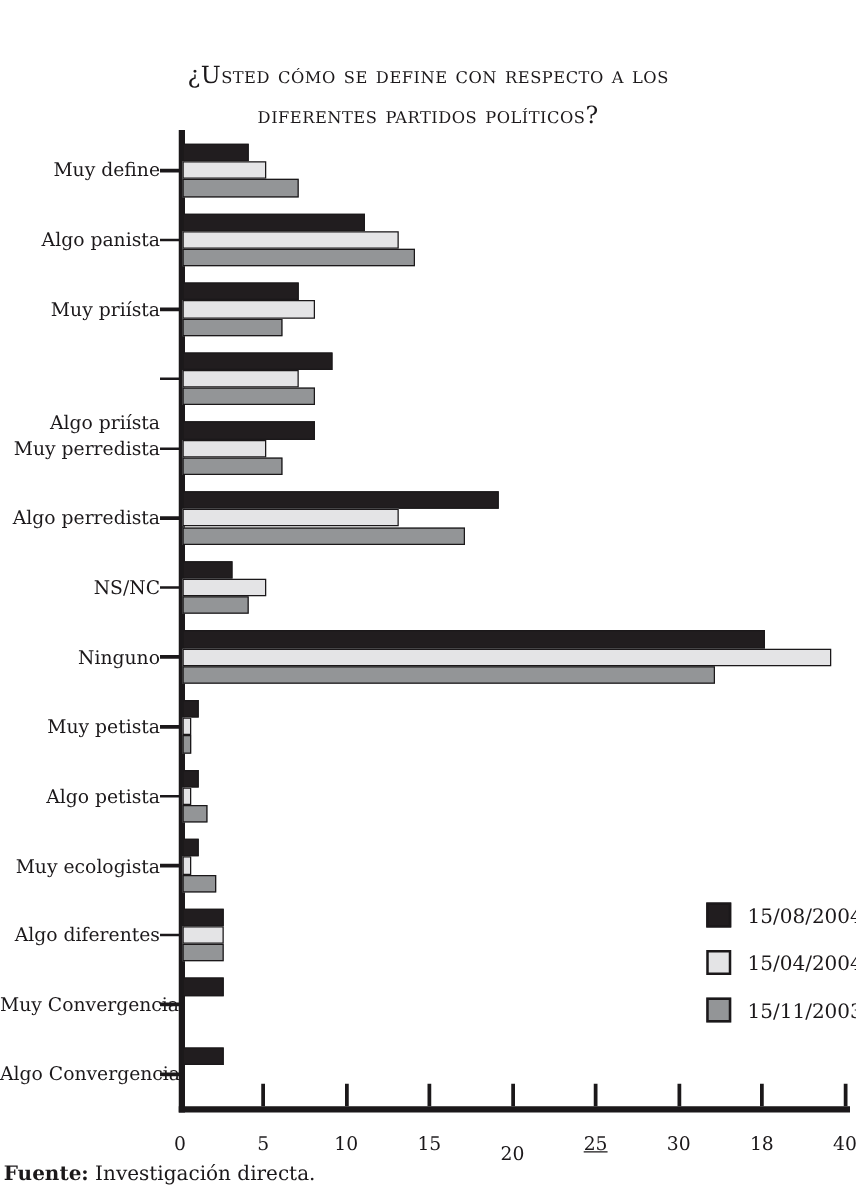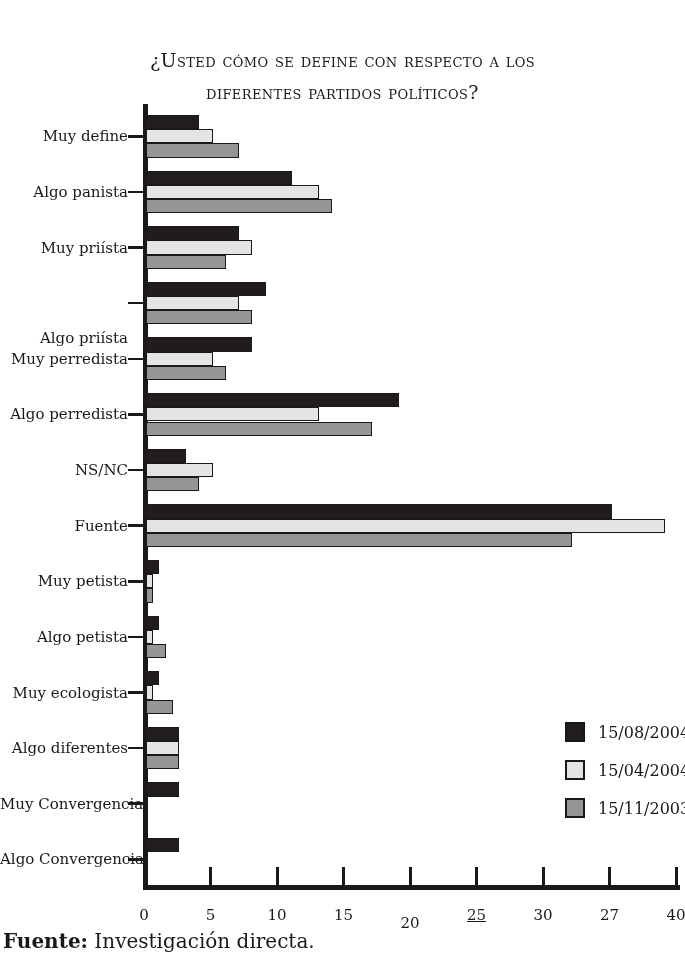--- a/index.html
+++ b/index.html
@@ -16,21 +16,21 @@
   .cat-label{position:absolute;left:0;width:128px;text-align:right;font-size:15px;
         line-height:22px;height:22px;white-space:nowrap;}
   .cat-tick{position:absolute;left:128px;width:18px;height:2.5px;background:#1b181a;}
   .x-tick{position:absolute;width:3px;height:18px;background:#1b181a;}
   .x-label{position:absolute;width:50px;text-align:center;font-size:15px;}
   .legend{position:absolute;left:565px;top:722px;width:120px;}
   .legend-item{position:absolute;left:0;height:24px;}
   .legend-swatch{position:absolute;left:0;top:0;width:20px;height:20px;box-sizing:border-box;
         border:2px solid #1b181a;}
   .legend-label{position:absolute;left:33px;top:1px;font-size:16px;white-space:nowrap;}
-  .source-note{position:absolute;left:3px;top:929px;font-size:20px;}
+  .source-note{position:absolute;left:3px;top:929px;font-size:16px;}
   .source-label{font-weight:bold;}
 </style>
 </head>
 <body>
 
 <div class="page">
   <div class="chart-subtitle sub1">¿Usted cómo se define con respecto a los</div>
   <div class="chart-subtitle sub2">diferentes partidos políticos?</div>
 
   <div id="chart">
@@ -64,21 +64,21 @@
       <div class="cat-label" style="top: 403.4px;">Algo perredista</div>
       <div class="cat-tick" style="top: 413.15px;"></div>
       <div class="bar" style="top: 393.1px; left: 146px; width: 252.7px; background: rgb(33, 29, 31);"></div>
       <div class="bar" style="top: 407.3px; left: 146px; width: 172.9px; background: rgb(228, 228, 230);"></div>
       <div class="bar" style="top: 421.5px; left: 146px; width: 226.1px; background: rgb(147, 149, 151);"></div>
       <div class="cat-label" style="top: 459.02px; text-align: right;">NS/NC</div>
       <div class="cat-tick" style="top: 468.77px;"></div>
       <div class="bar" style="top: 448.72px; left: 146px; width: 39.9px; background: rgb(33, 29, 31);"></div>
       <div class="bar" style="top: 462.92px; left: 146px; width: 66.5px; background: rgb(228, 228, 230);"></div>
       <div class="bar" style="top: 477.12px; left: 146px; width: 53.2px; background: rgb(147, 149, 151);"></div>
-      <div class="cat-label" style="top: 514.64px;">Fuente</div>
+      <div class="cat-label" style="top: 514.64px;">Ninguno</div>
       <div class="cat-tick" style="top: 524.39px;"></div>
       <div class="bar" style="top: 504.34px; left: 146px; width: 465.5px; background: rgb(33, 29, 31);"></div>
       <div class="bar" style="top: 518.54px; left: 146px; width: 518.7px; background: rgb(228, 228, 230);"></div>
       <div class="bar" style="top: 532.74px; left: 146px; width: 425.6px; background: rgb(147, 149, 151);"></div>
       <div class="cat-label" style="top: 570.26px;">Muy petista</div>
       <div class="cat-tick" style="top: 580.01px;"></div>
       <div class="bar" style="top: 559.96px; left: 146px; width: 13.3px; background: rgb(33, 29, 31);"></div>
       <div class="bar" style="top: 574.16px; left: 146px; width: 6.65px; background: rgb(228, 228, 230);"></div>
       <div class="bar" style="top: 588.36px; left: 146px; width: 6.65px; background: rgb(147, 149, 151);"></div>
       <div class="cat-label" style="top: 625.88px;">Algo petista</div>
@@ -109,21 +109,21 @@
       <div class="x-label" style="left: 252px; top: 906px;">10</div>
       <div class="x-tick" style="left: 342px; top: 867px;"></div>
       <div class="x-label" style="left: 318.5px; top: 906px;">15</div>
       <div class="x-tick" style="left: 408.5px; top: 867px;"></div>
       <div class="x-label" style="left: 385px; top: 914px;">20</div>
       <div class="x-tick" style="left: 475px; top: 867px;"></div>
       <div class="x-label" style="left: 451.5px; top: 906px; text-decoration: underline;">25</div>
       <div class="x-tick" style="left: 541.5px; top: 867px;"></div>
       <div class="x-label" style="left: 518px; top: 906px;">30</div>
       <div class="x-tick" style="left: 608px; top: 867px;"></div>
-      <div class="x-label" style="left: 584.5px; top: 906px;">27</div>
+      <div class="x-label" style="left: 584.5px; top: 906px;">18</div>
       <div class="x-tick" style="left: 674.5px; top: 867px;"></div>
       <div class="x-label" style="left: 651px; top: 906px;">40</div>
     </div>
 
   <div class="legend" id="legend">
       <div class="legend-item" style="top: 0px;">
         <div class="legend-swatch" style="background: rgb(33, 29, 31);"></div>
         <div class="legend-label">15/08/2004</div>
       </div>
       <div class="legend-item" style="top: 38px;">

